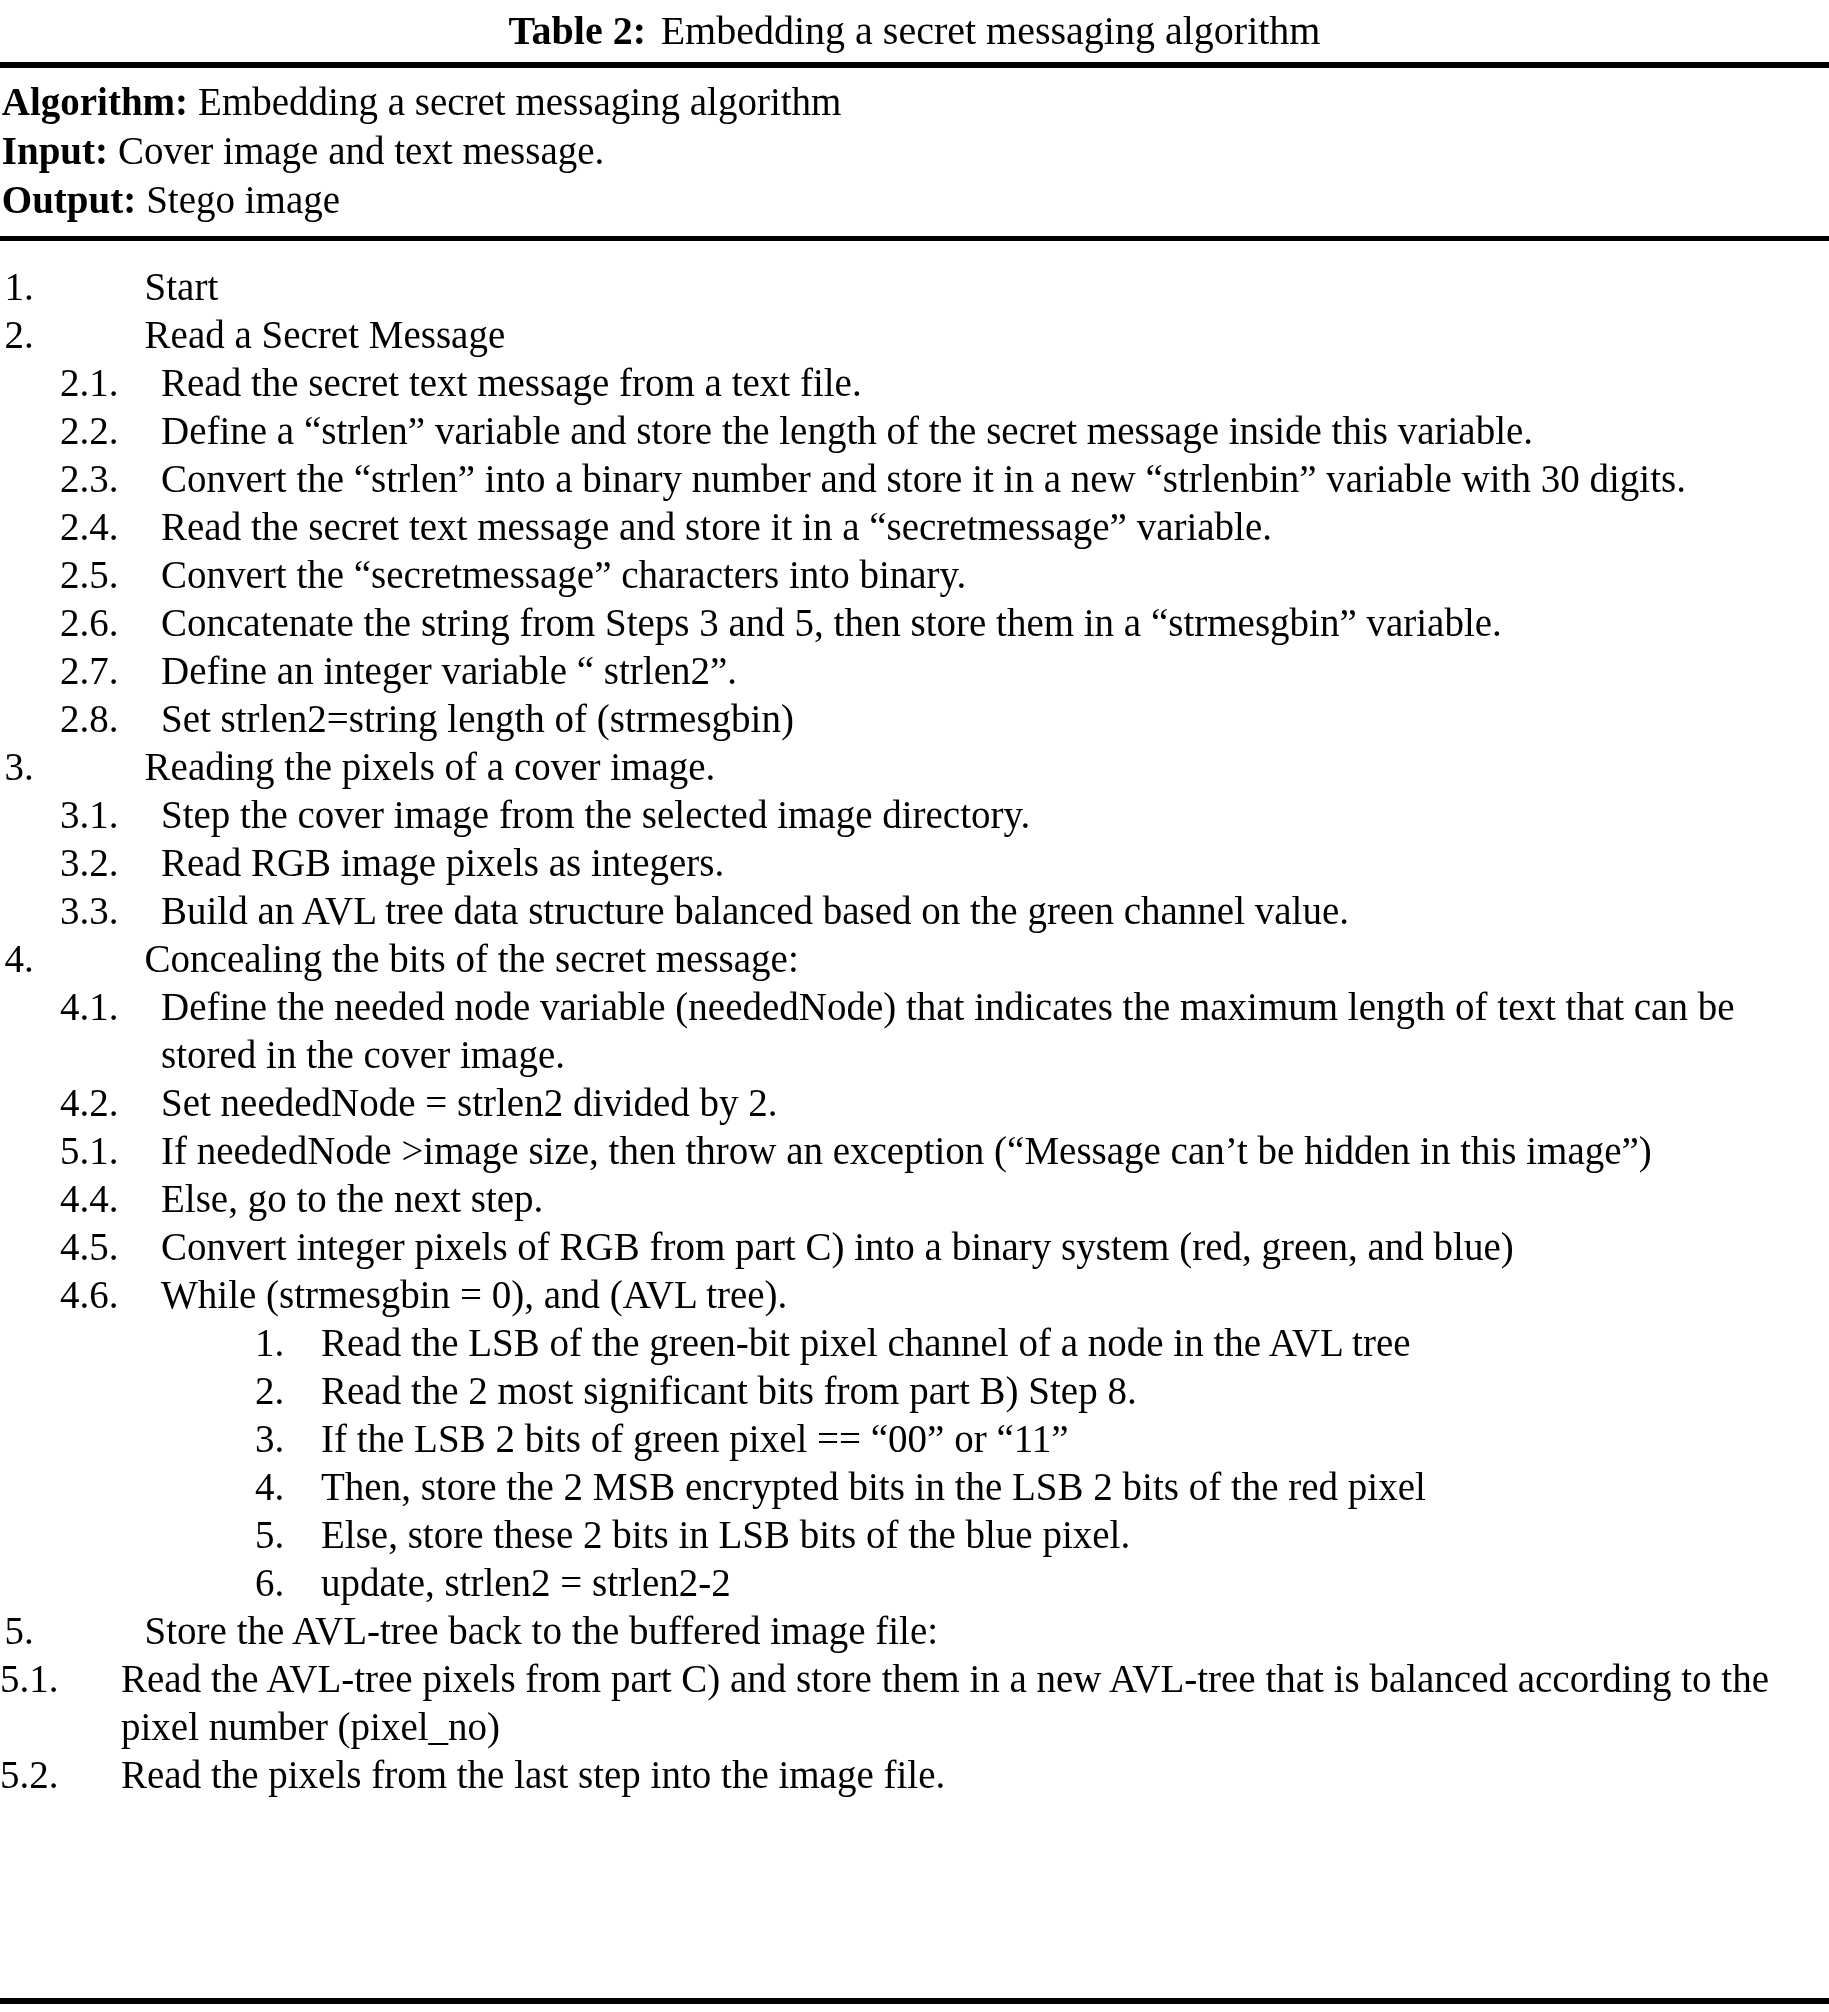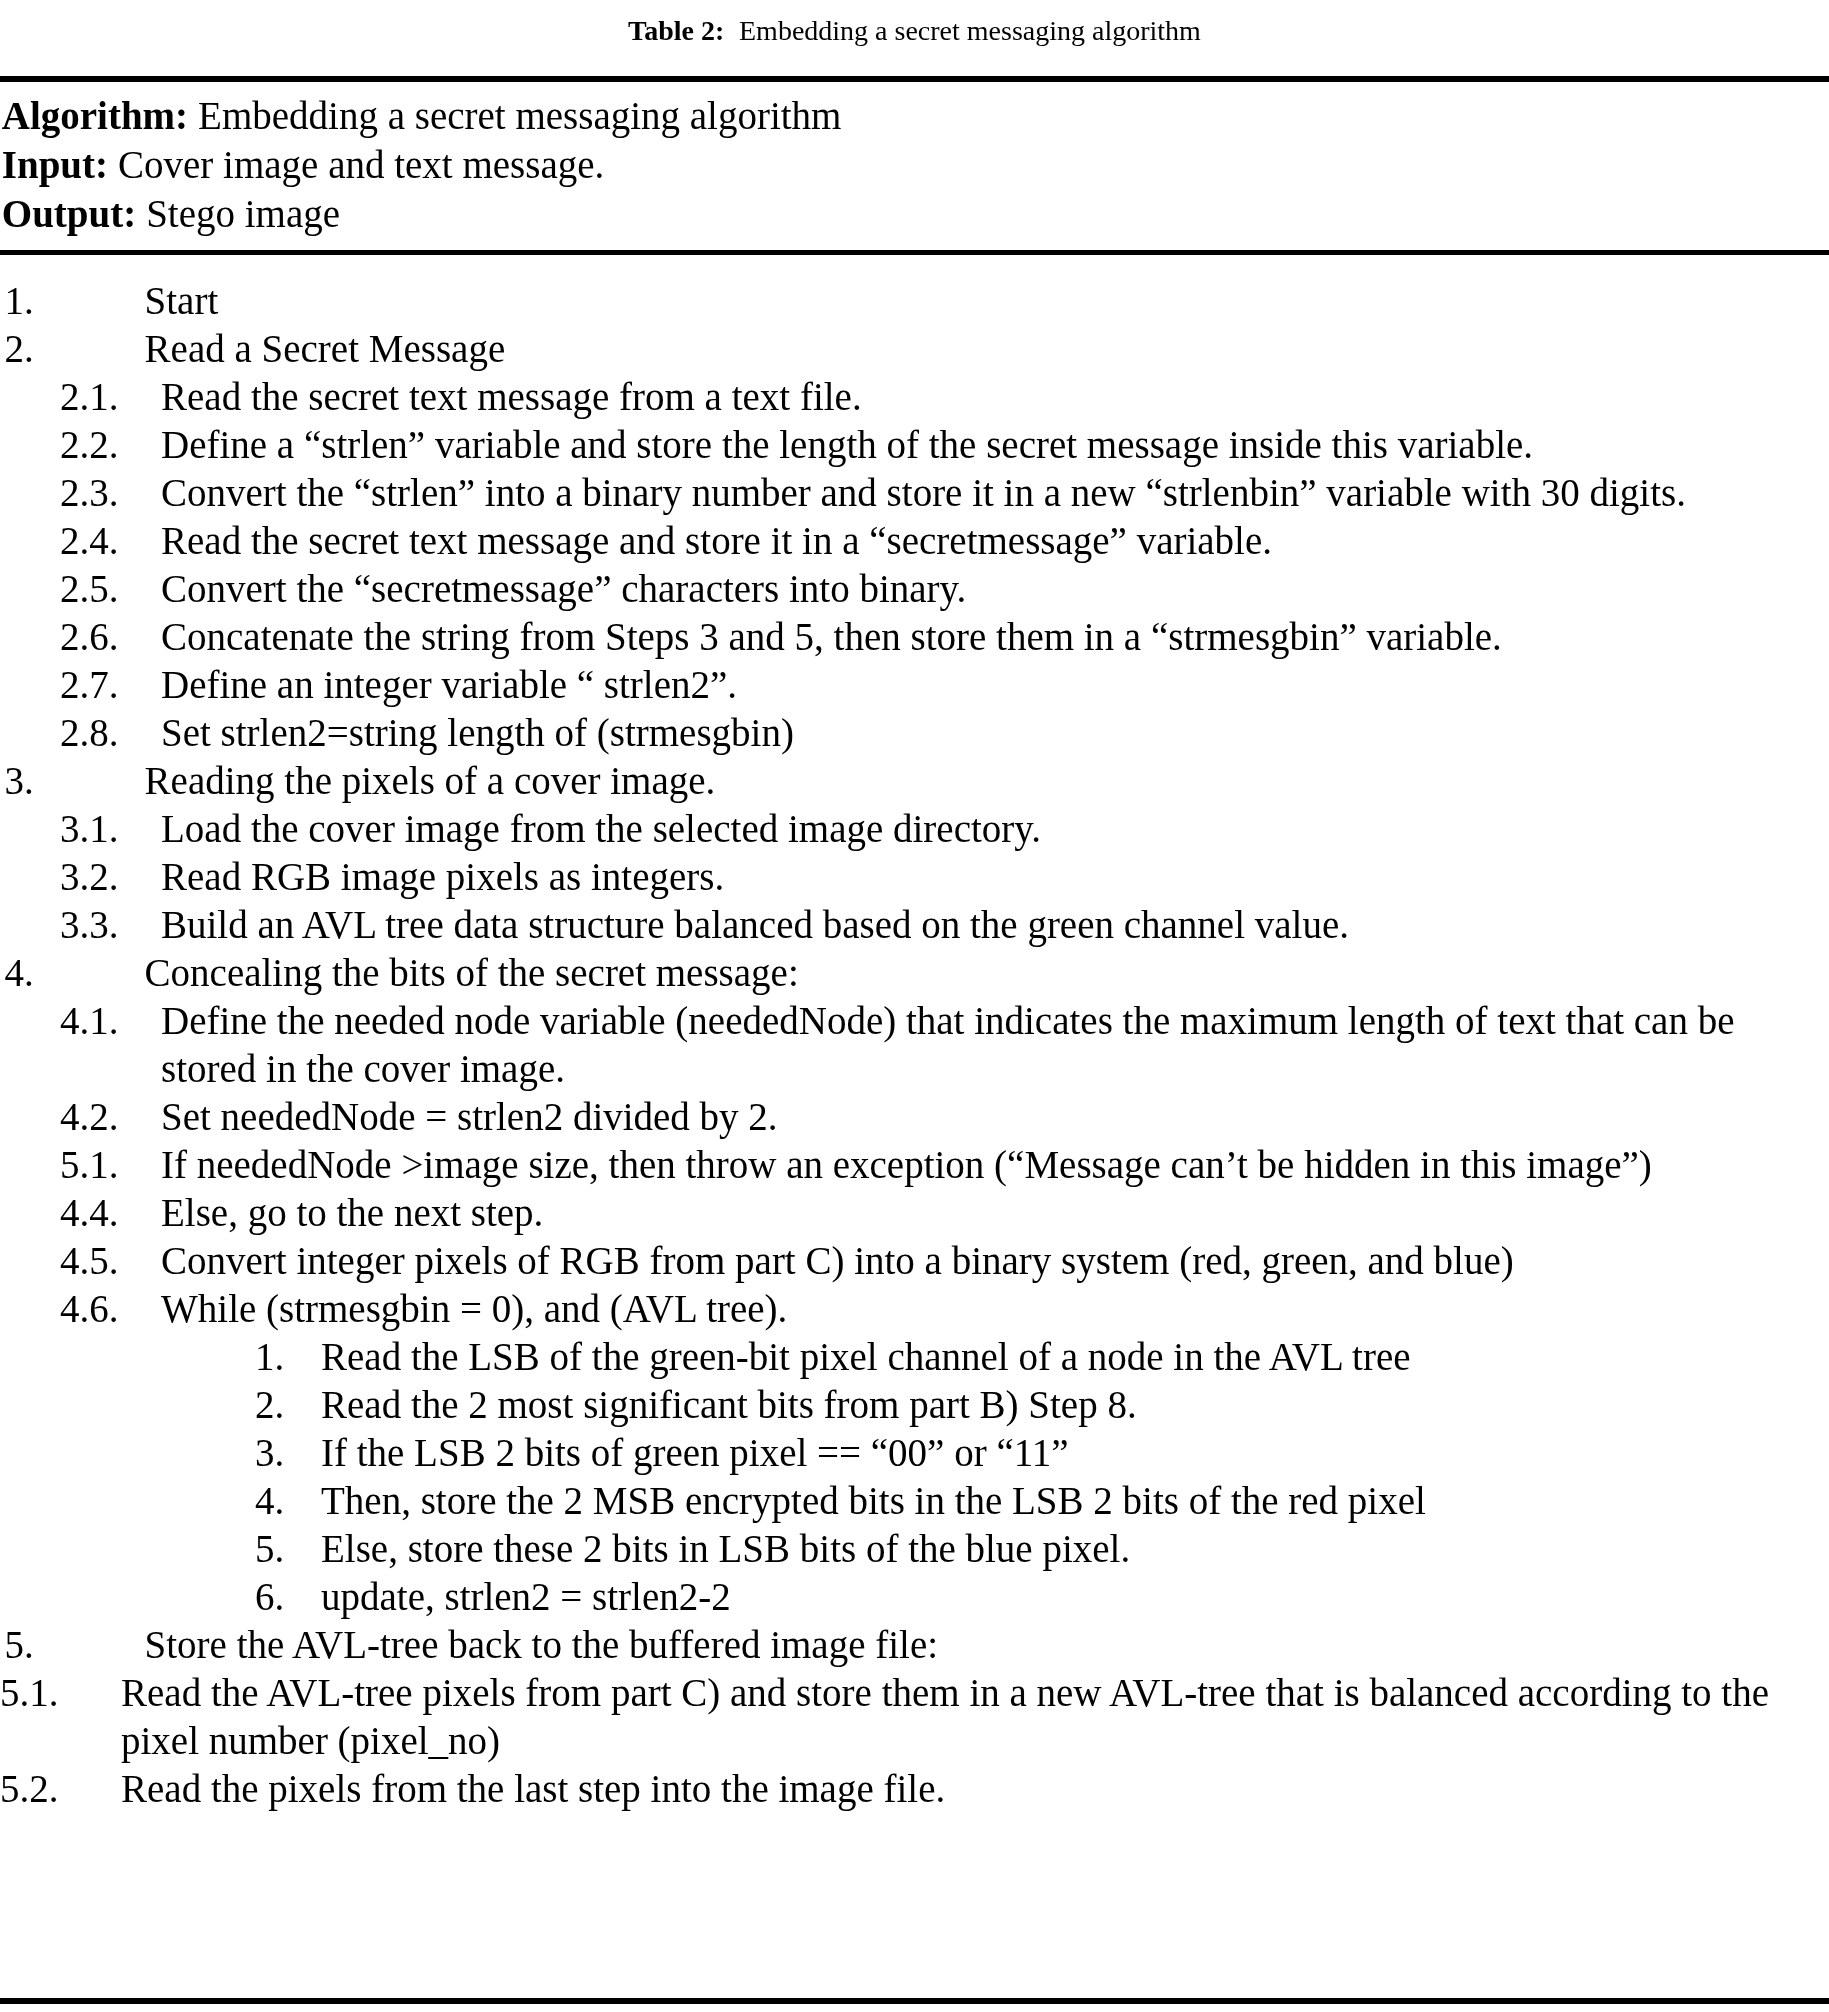--- a/index.html
+++ b/index.html
@@ -7,24 +7,24 @@
     width: 1829px;
     height: 2013px;
     position: relative;
     background: #ffffff;
     color: #000000;
     font-family: "Liberation Serif", "DejaVu Serif", serif;
     font-size: 39px;
     overflow: hidden;
   }
   .title {
-    height: 76px;
+    height: 62px;
     line-height: 61px;
     text-align: center;
-    font-size: 28px;
+    font-size: 40px;
     white-space: nowrap;
   }
   .title .cap-label { font-weight: bold; margin-right: 14.7px; }
   .rule { height: 5.5px; background: #000000; width: 100%; }
   .header { padding: 9.2px 7.3px 12px 1.8px; line-height: 49px; }
   .header .hline { white-space: normal; }
   .header .hlabel { font-weight: bold; margin-right: 10px; text-align: center; }
   .steps { padding: 22px 5.5px 0 0; line-height: 48px; }
   .step { display: flex; align-items: flex-start; }
   .step .num { flex: none; }
@@ -98,21 +98,21 @@
     <div class="step l2">
       <span class="num">2.8.</span>
       <span class="txt">Set strlen2=string length of (strmesgbin)</span>
     </div>
     <div class="step l1">
       <span class="num">3.</span>
       <span class="txt">Reading the pixels of a cover image.</span>
     </div>
     <div class="step l2">
       <span class="num">3.1.</span>
-      <span class="txt">Load the cover image from the selected image directory.</span>
+      <span class="txt">Step the cover image from the selected image directory.</span>
     </div>
     <div class="step l2">
       <span class="num">3.2.</span>
       <span class="txt">Read RGB image pixels as integers.</span>
     </div>
     <div class="step l2">
       <span class="num">3.3.</span>
       <span class="txt">Build an AVL tree data structure balanced based on the green channel value.</span>
     </div>
     <div class="step l1">

